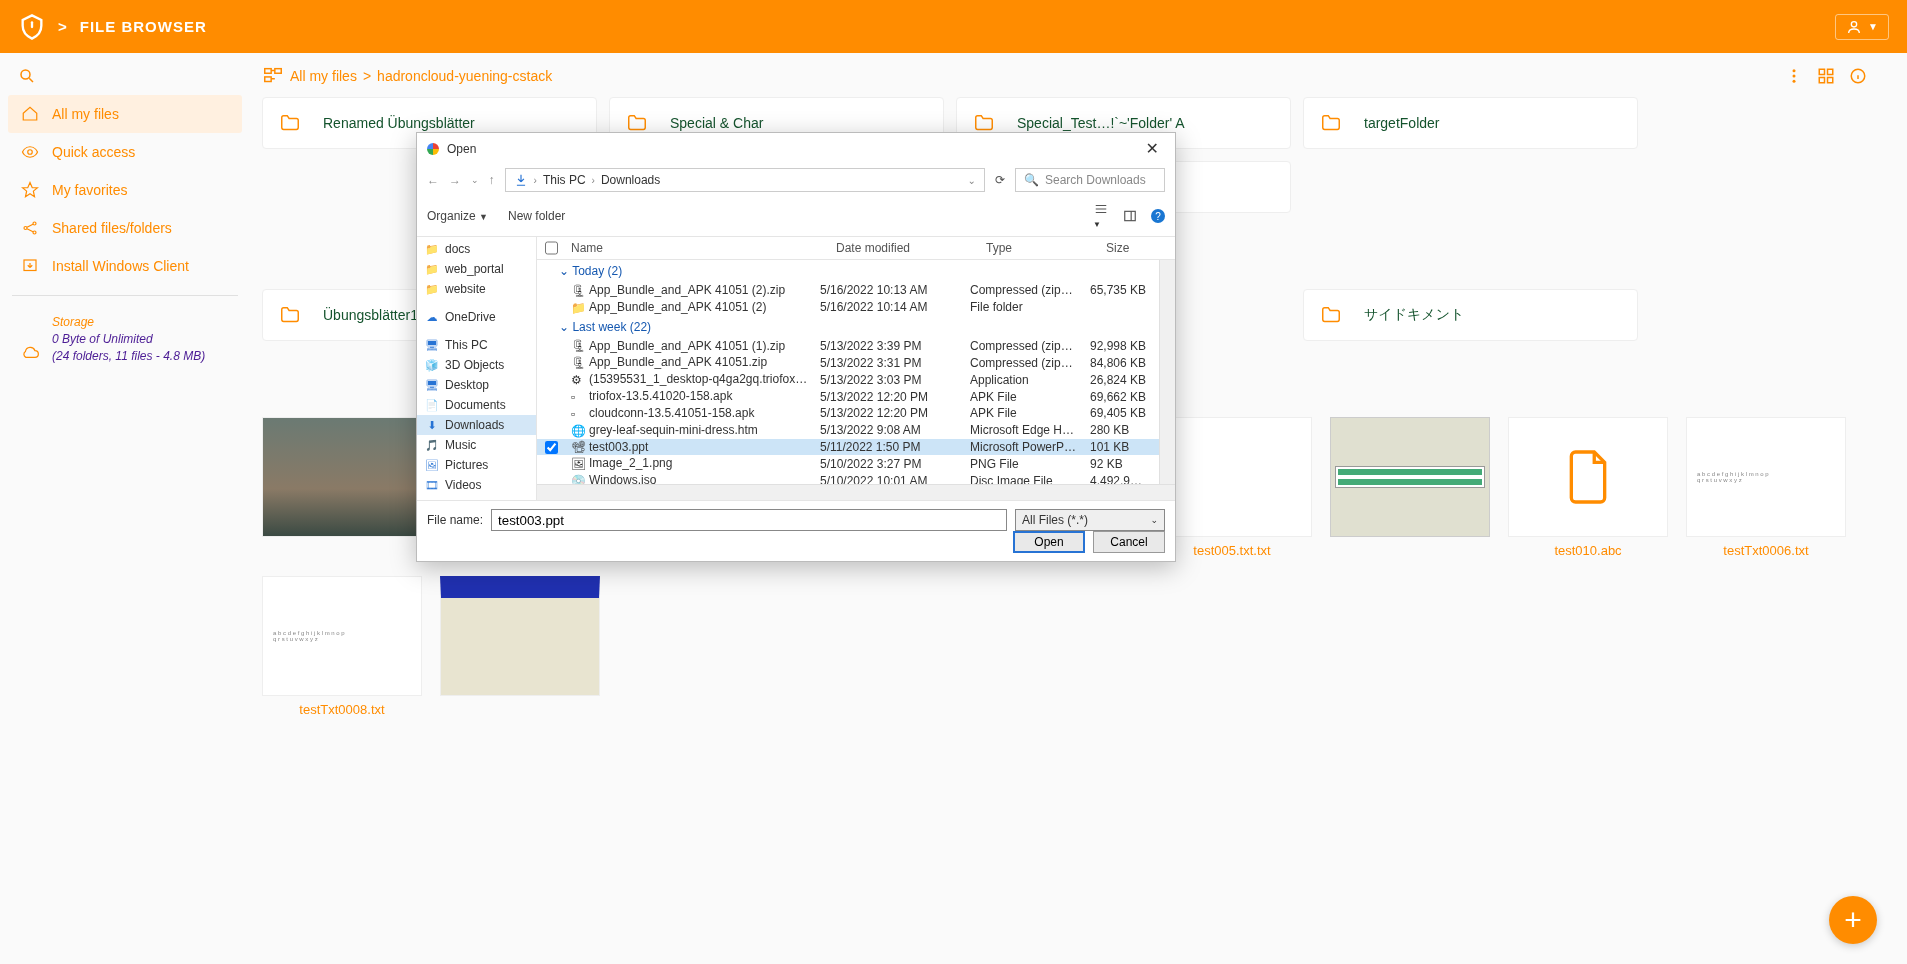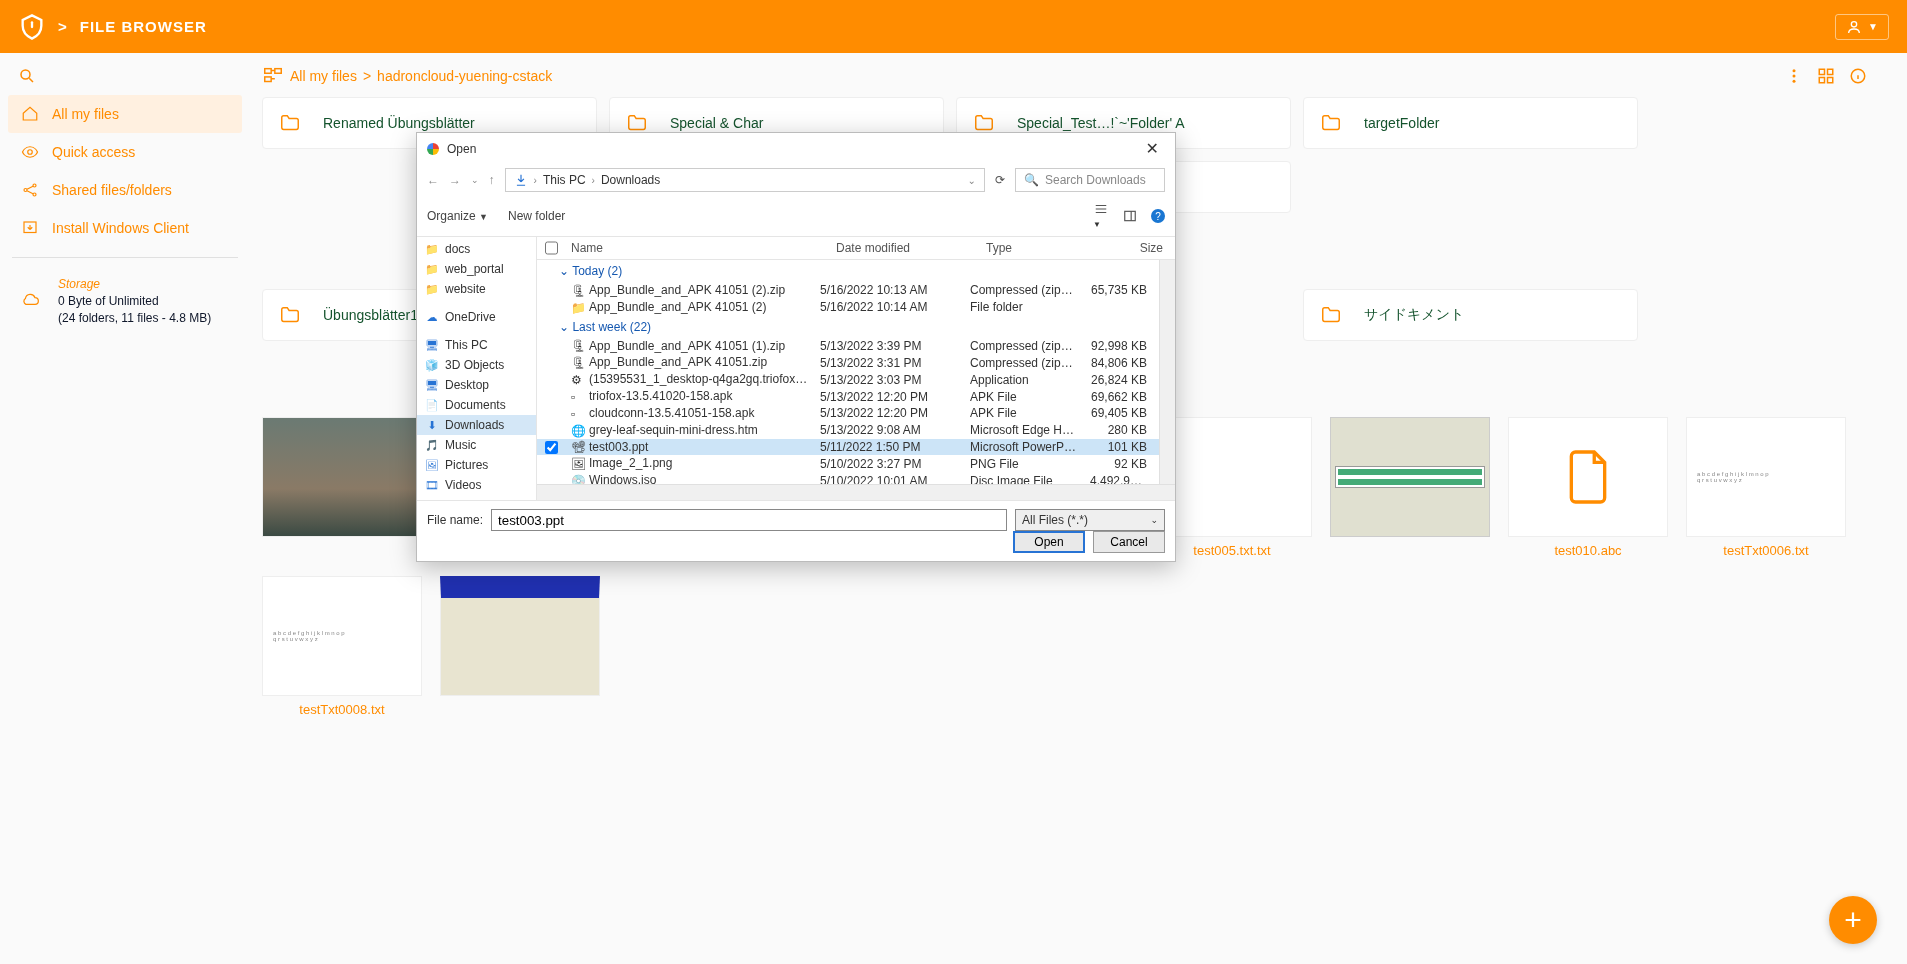--- a/index.html
+++ b/index.html
@@ -13,23 +13,23 @@
 .user-btn { border: 1px solid rgba(255,255,255,0.5); padding: 4px 10px; border-radius: 3px; display: flex; align-items: center; gap: 6px; cursor: pointer; }
 
 
 .content { display: flex; height: calc(100vh - 53px); }
 .sidebar { width: 250px; padding: 14px 8px; color: #ff8c00; font-size: 14px; }
 .sidebar-search { text-align: right; padding: 0 10px 10px; }
 .sidebar-item { display: flex; align-items: center; gap: 12px; padding: 10px 12px; border-radius: 3px; cursor: pointer; }
 .sidebar-item.active { background: #fff0e0; }
 .sidebar-item .sicon { width: 20px; display: flex; justify-content: center; }
 .sidebar-divider { border-top: 1px solid #e0e0e0; margin: 10px 4px; }
-.storage-block { padding: 8px 12px; display: flex; gap: 18px; align-items: center; }
+.storage-block { padding: 8px 12px; display: flex; gap: 12px; align-items: flex-end; }
 .storage-text { font-size: 12px; color: #ff8c00; line-height: 1.4; }
-.storage-text .muted { color: #0f172a; }
+.storage-text .muted { color: #4c1d95; font-style: italic; }
 
 .main { flex: 1; padding: 12px 40px 12px 12px; position: relative; overflow: auto; }
 .main-top { display: flex; align-items: center; justify-content: space-between; margin-bottom: 10px; }
 .breadcrumb { display: flex; align-items: center; gap: 6px; color: #ff8c00; font-size: 14px; }
 .breadcrumb .sep { color: #ff8c00; }
 .top-actions { display: flex; gap: 14px; color: #ff8c00; }
 
 .grid { display: flex; flex-wrap: wrap; gap: 12px; }
 .tile { width: 335px; height: 52px; border: 1px solid #eee; border-radius: 4px; background: #fff; display: flex; align-items: center; gap: 20px; padding: 0 14px; color: #14532d; font-size: 14px; cursor: pointer; }
 .tile .ficon svg { width: 26px; height: 22px; }
@@ -71,21 +71,21 @@
 .folder-ico { color:#f0b429; }
 .blue-ico { color:#2773d4; }
 
 .win-list { flex:1; display:flex; flex-direction:column; overflow:hidden; }
 .list-header { display:flex; border-bottom:1px solid #e5e5e5; padding:4px 0; color:#555; font-size:12px; }
 .list-header > div { padding:0 6px; }
 .col-chk { width:28px; display:flex; justify-content:center; }
 .col-name { flex:1; }
 .col-date { width:150px; }
 .col-type { width:120px; }
-.col-size { width:75px; text-align:right; padding-right:12px !important; }
+.col-size { width:75px; padding-right:12px !important; }
 .list-body { flex:1; overflow-y:auto; }
 .list-group { color:#1558b0; padding:4px 6px 4px 22px; cursor:pointer; }
 .list-group::before { content:"⌄ "; }
 .list-row { display:flex; align-items:center; padding:1px 0; cursor:default; }
 .list-row.selected { background:#cce4f7; }
 .list-row > div { padding:0 6px; overflow:hidden; text-overflow:ellipsis; white-space:nowrap; }
 .row-ico { width:14px; height:14px; display:inline-flex; margin-right:4px; vertical-align:middle; }
 .list-row input[type=checkbox] { margin:0; }
 .list-scrollbar { width:16px; background:#f0f0f0; border-left:1px solid #e0e0e0; }
 .list-wrap { display:flex; flex:1; overflow:hidden; }
@@ -150,20 +150,28 @@
           <span>All my files</span>
         </div>
         <div class="sidebar-item">
           <span class="sicon">
             <svg width="18" height="18" viewBox="0 0 24 24" fill="none" stroke="#ff8c00" stroke-width="1.6">
               <circle cx="12" cy="12" r="3"></circle>
               <path d="M2 12s3-7 10-7 10 7 10 7-3 7-10 7S2 12 2 12z"></path>
             </svg>
           </span>
           <span>Quick access</span>
+        </div>
+        <div class="sidebar-item">
+          <span class="sicon">
+            <svg width="18" height="18" viewBox="0 0 24 24" fill="none" stroke="#ff8c00" stroke-width="1.6">
+              <path d="m12 2 3 7h7l-5.5 4.5L18 21l-6-4-6 4 1.5-7.5L2 9h7z"></path>
+            </svg>
+          </span>
+          <span>My favorites</span>
         </div>
         <div class="sidebar-item">
           <span class="sicon">
             <svg width="18" height="18" viewBox="0 0 24 24" fill="none" stroke="#ff8c00" stroke-width="1.6">
               <circle cx="6" cy="12" r="2"></circle>
               <circle cx="18" cy="6" r="2"></circle>
               <circle cx="18" cy="18" r="2"></circle>
               <path d="m8 11 8-4M8 13l8 4"></path>
             </svg>
           </span>

